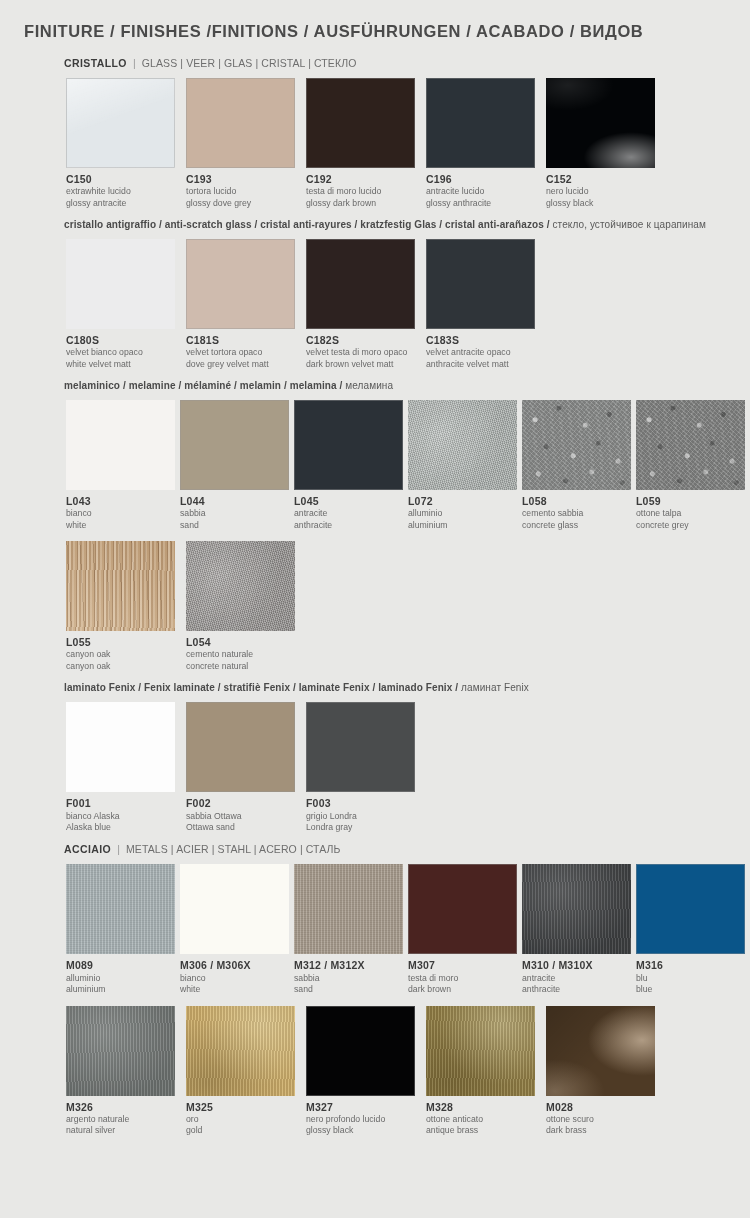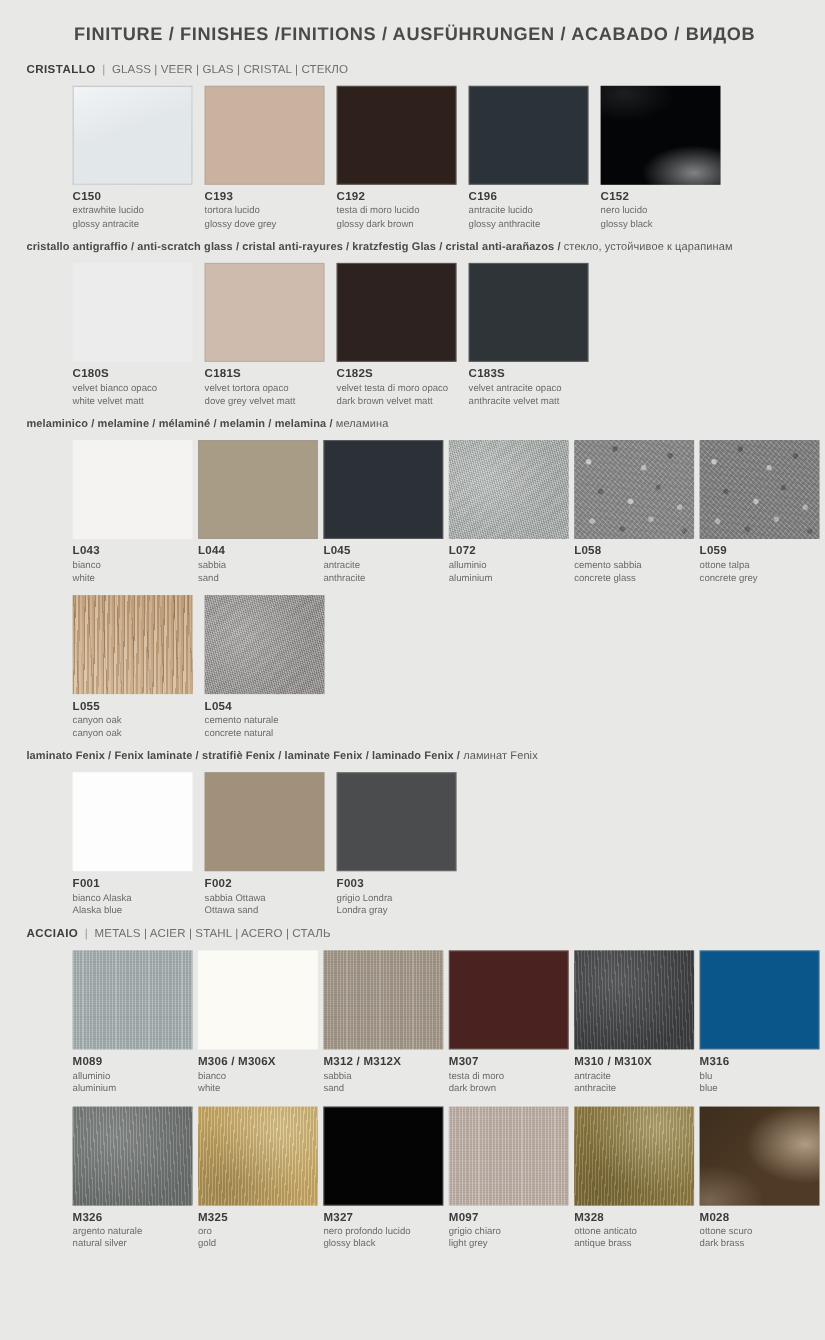--- a/index.html
+++ b/index.html
@@ -16,32 +16,32 @@
   .page { padding: 22px 20px 0 24px; }
 
   
   .page-title {
     font-size: 16.5px;
     font-weight: bold;
     letter-spacing: 0.6px;
     color: #4a4a4a;
     margin-bottom: 16px;
     white-space: nowrap;
-    text-align: center;
   }
 
   
   .section { margin-bottom: 0; }
 
   .section-head {
     font-size: 10.5px;
     color: #6e6e6e;
     margin-bottom: 9px;
     white-space: nowrap;
     letter-spacing: 0.1px;
+    margin-left: 40px;
   }
   .section-head .lead {
     font-weight: bold;
     color: #3c3c3c;
     letter-spacing: 0.4px;
   }
   .section-head .sep { color: #9a9a9a; padding: 0 3px; }
 
   .section-head.sub {
     font-weight: bold;
@@ -386,26 +386,20 @@
             <div class="desc">oro</div>
             <div class="desc">gold</div>
           </div>
           <div class="cell">
             <div class="swatch sw-border" style="background-color: rgb(4, 4, 5);"></div>
             <div class="code">M327</div>
             <div class="desc">nero profondo lucido</div>
             <div class="desc">glossy black</div>
           </div>
           <div class="cell">
-            <div class="swatch tex-brushed" style="background-color: rgb(195, 181, 171);"></div>
-            <div class="code">M097</div>
-            <div class="desc">grigio chiaro</div>
-            <div class="desc">light grey</div>
-          </div>
-          <div class="cell">
             <div class="swatch tex-brass" style="background-color: rgb(142, 124, 71);"></div>
             <div class="code">M328</div>
             <div class="desc">ottone anticato</div>
             <div class="desc">antique brass</div>
           </div>
           <div class="cell">
             <div class="swatch tex-darkbrass" style="background-color: rgb(78, 58, 37);"></div>
             <div class="code">M028</div>
             <div class="desc">ottone scuro</div>
             <div class="desc">dark brass</div>

